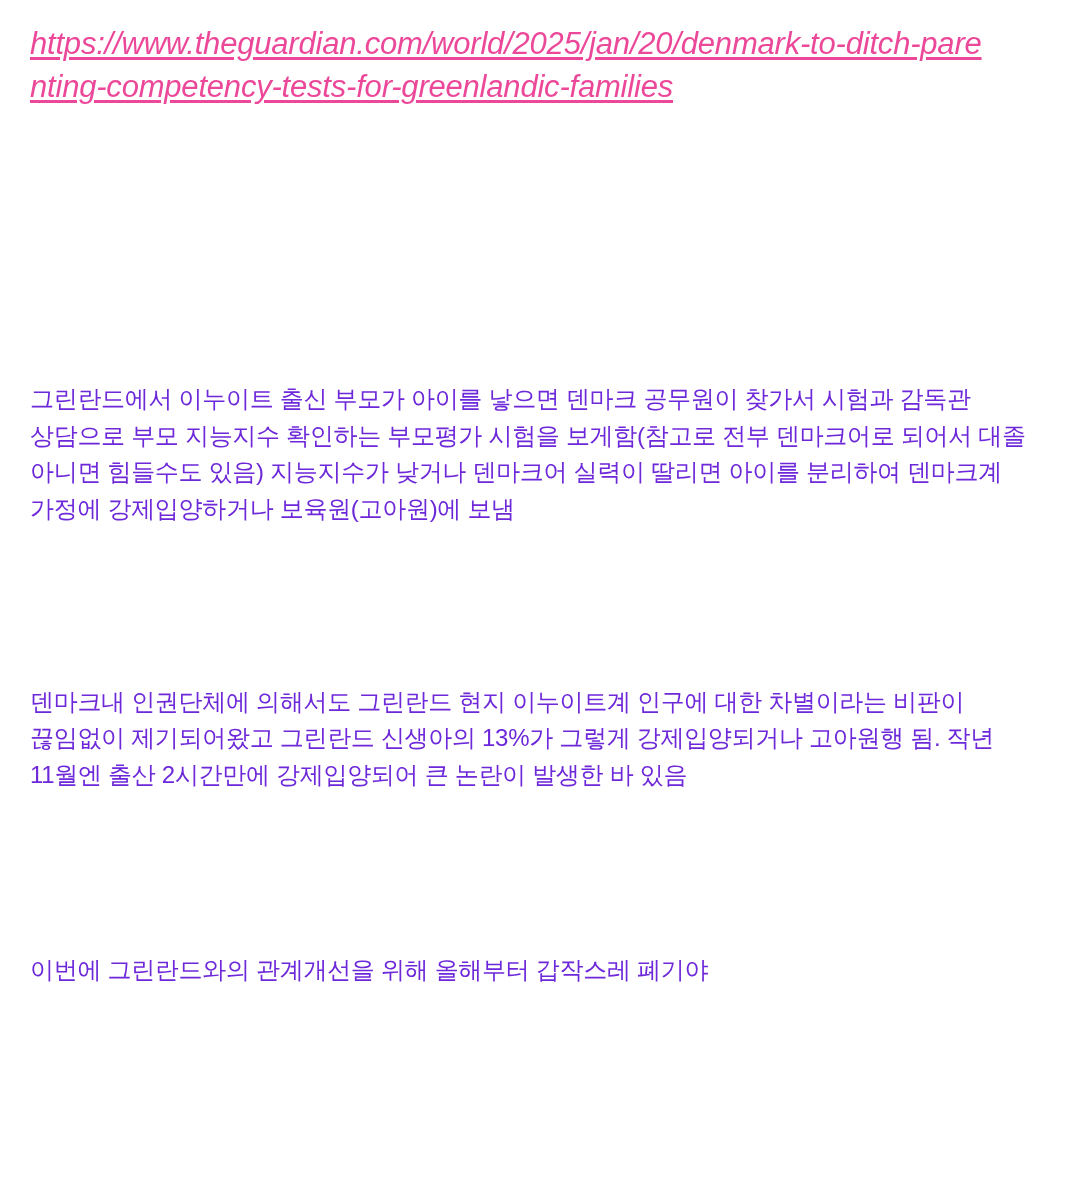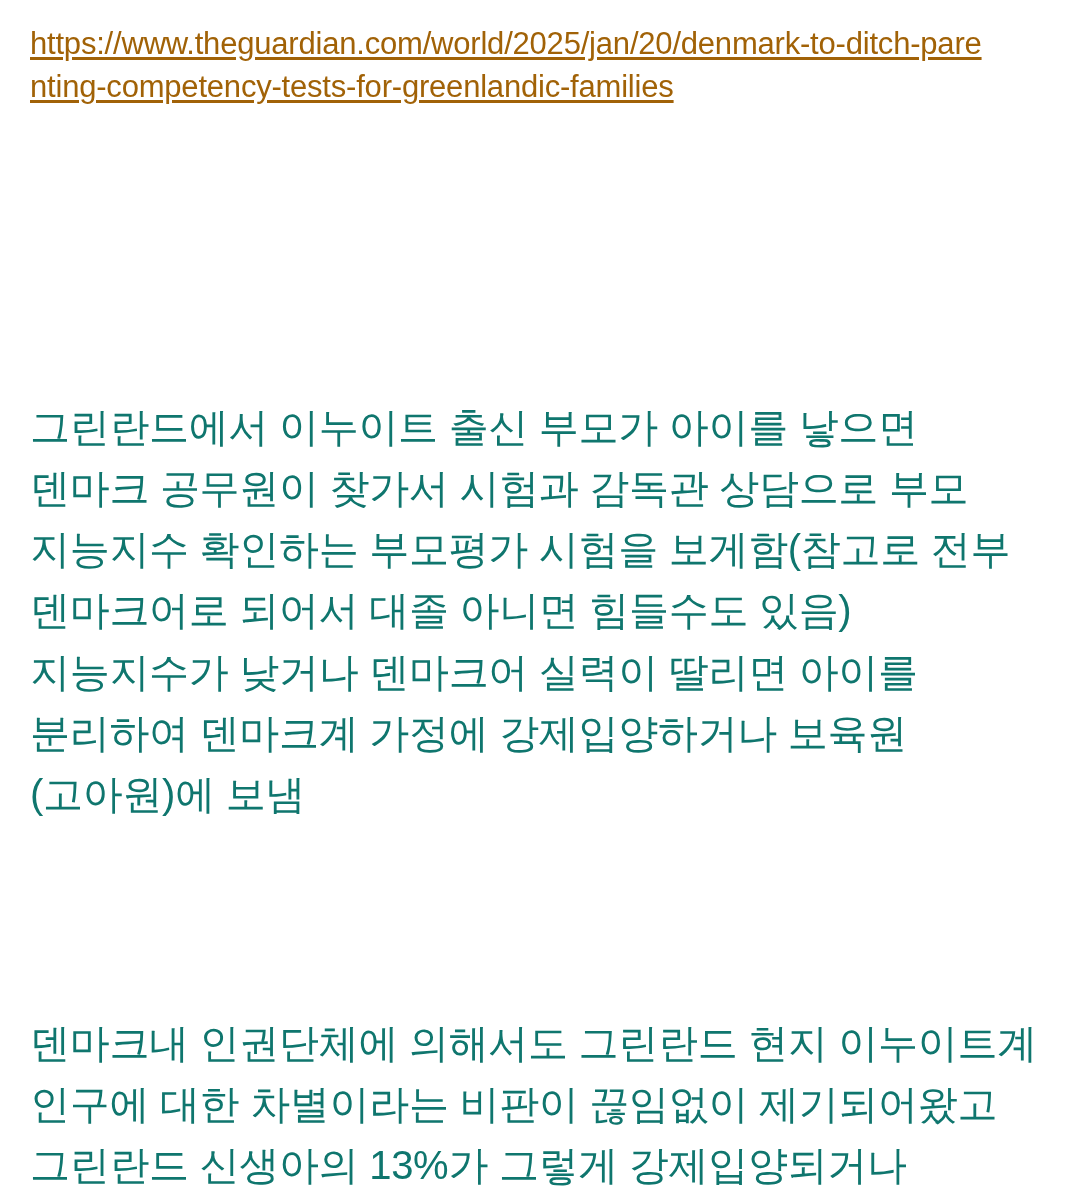--- a/index.html
+++ b/index.html
@@ -17,35 +17,36 @@
   .page {
     width: 1080px;
     min-height: 1204px;
     box-sizing: border-box;
     padding: 22px 34px 0 30px;
     background: #ffffff;
   }
   .link-block {
     font-size: 31px;
     line-height: 1.40;
-    color: #a16207;
+    color: #ec4899;
     text-decoration: underline;
     text-underline-offset: 3px;
     word-break: break-all;
     letter-spacing: -0.2px;
     display: block;
     max-width: 955px;
+    font-style: italic;
   }
   .gap-after-link {
     height: 248px;
   }
   .para {
-    font-size: 40px;
+    font-size: 24px;
     line-height: 1.53;
-    color: #0f766e;
+    color: #6d28d9;
     letter-spacing: -0.3px;
     max-width: 1018px;
     word-break: keep-all;
   }
   .para + .spacer-1 { height: 108px; }
   .spacer-2 { height: 110px; }
 </style>
 </head>
 <body>
 
@@ -56,14 +57,15 @@
   <div class="gap-after-link"></div>
 
   <p class="para">그린란드에서 이누이트 출신 부모가 아이를 낳으면 덴마크 공무원이 찾가서 시험과 감독관 상담으로 부모 지능지수 확인하는 부모평가 시험을 보게함(참고로 전부 덴마크어로 되어서 대졸 아니면 힘들수도 있음) 지능지수가 낮거나 덴마크어 실력이 딸리면 아이를 분리하여 덴마크계 가정에 강제입양하거나 보육원(고아원)에 보냄</p>
 
   <div class="spacer-1"></div>
 
   <p class="para">덴마크내 인권단체에 의해서도 그린란드 현지 이누이트계 인구에 대한 차별이라는 비판이 끊임없이 제기되어왔고 그린란드 신생아의 13%가 그렇게 강제입양되거나 고아원행 됨. 작년 11월엔 출산 2시간만에 강제입양되어 큰 논란이 발생한 바 있음</p>
 
   <div class="spacer-2"></div>
 
+  <p class="para">이번에 그린란드와의 관계개선을 위해 올해부터 갑작스레 폐기야</p>
 
 </div>
 
 </body></html>

